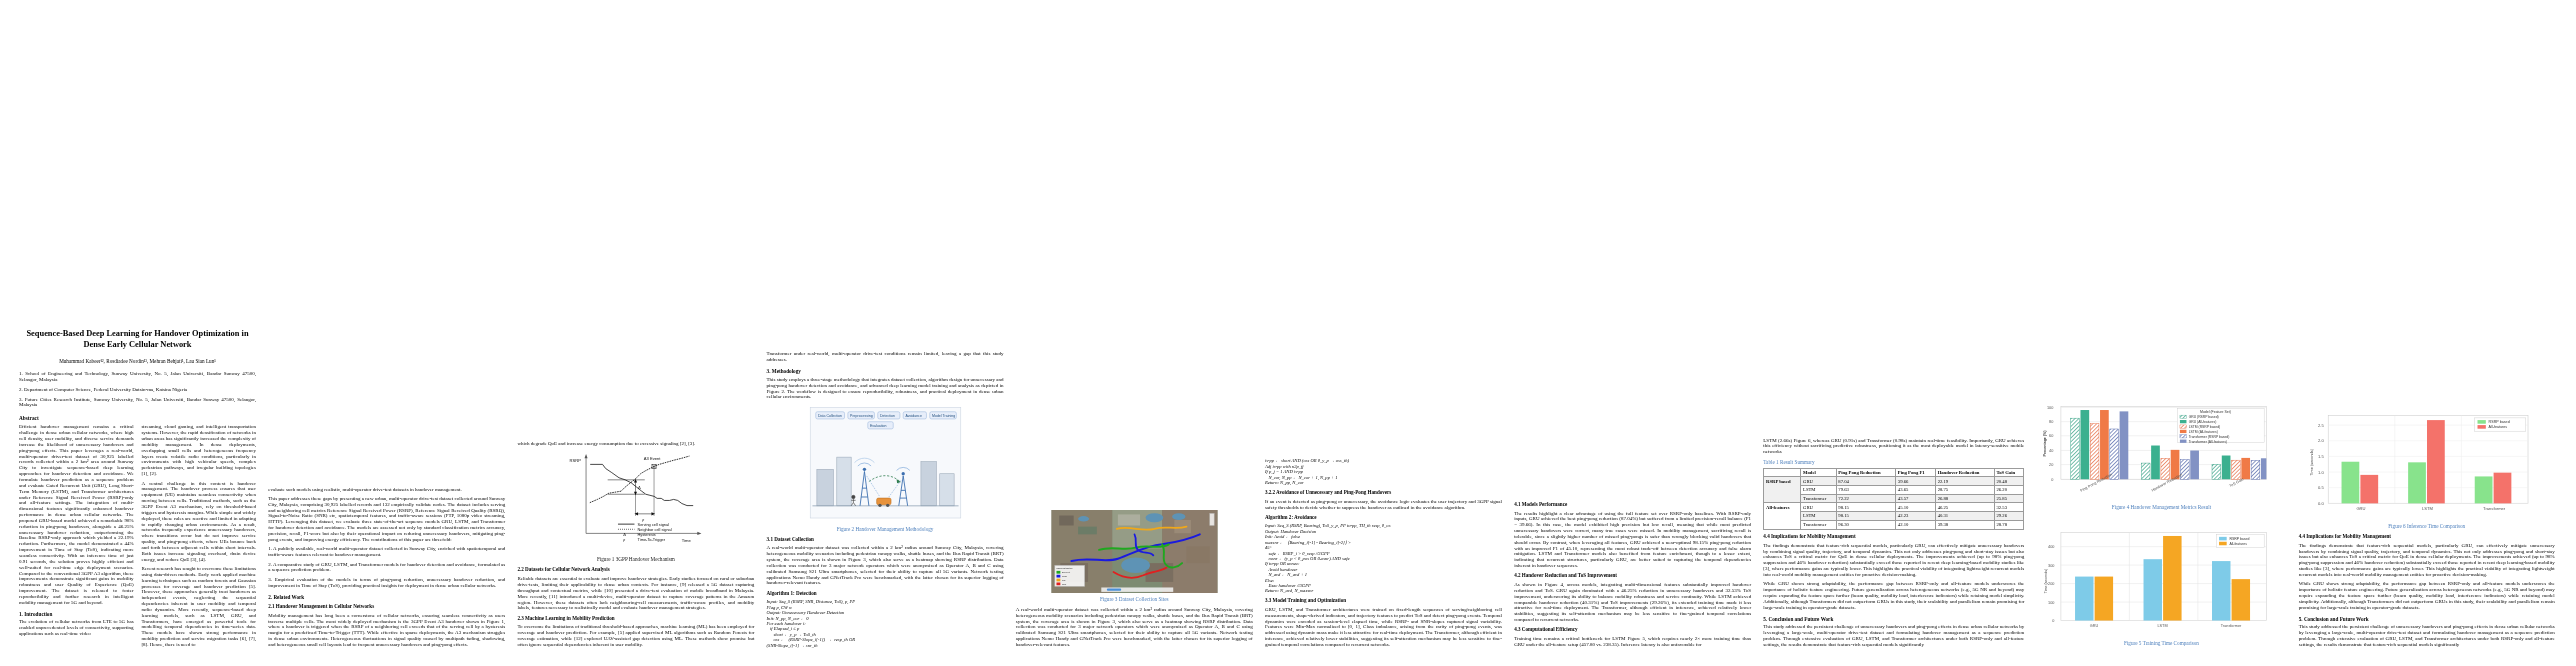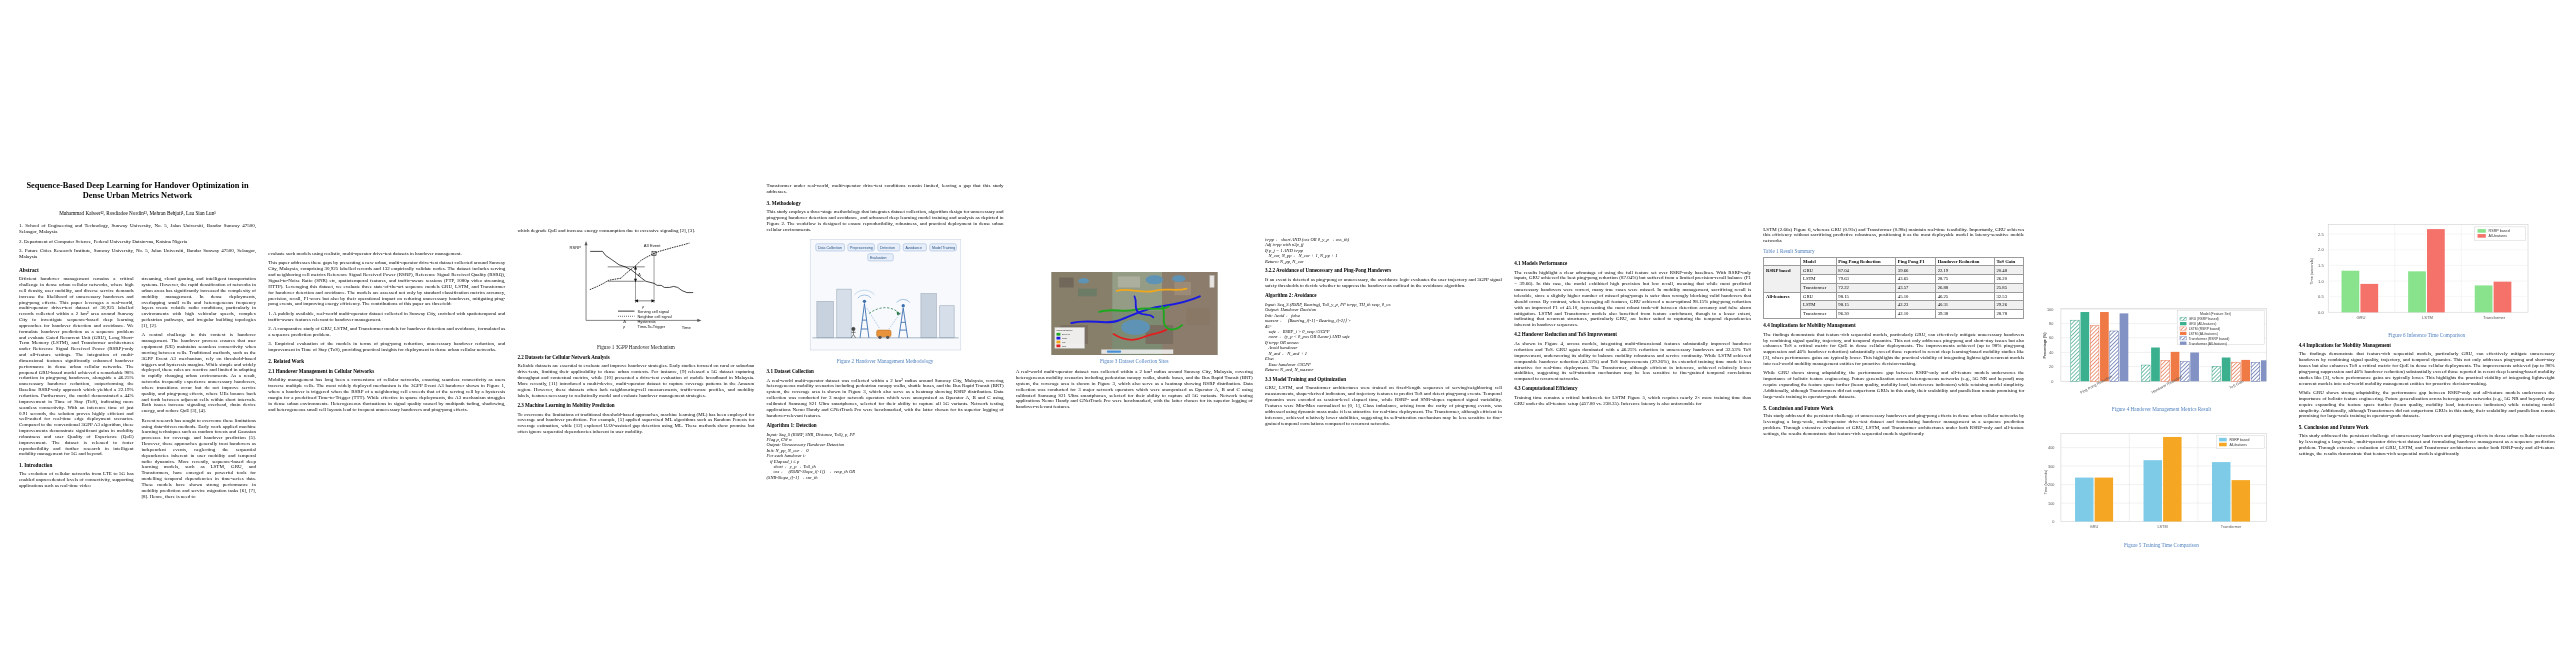--- a/index.html
+++ b/index.html
@@ -10,21 +10,21 @@
     font-family: "Liberation Serif", "DejaVu Serif", serif;
     color:#000;
     overflow:hidden;
   }
   .page {
     position:relative;
     width:2060px; height:667px;
     padding:15.6px 19px;
     display:flex;
     gap:12.2px;
-    align-items:center;
+    align-items:flex-end;
   }
   .col {
     width:237px;
     flex:0 0 237px;
     font-size:5px;
     line-height:1.17;
     text-align:justify;
     hyphens:auto;
   }
   .col.wide { width:261px; flex:0 0 261px; }
@@ -79,21 +79,21 @@
   svg { display:block; }
 </style>
 </head>
 <body>
 
 <div class="page">
 
   <div class="col">
     <h1 class="title">
       <span>Sequence-Based Deep Learning for Handover Optimization in</span><br>
-      <span>Dense Urban Metrics Network</span>
+      <span>Dense Early Cellular Network</span>
     </h1>
     <div class="authors">Muhammad Kabeer¹², Rosdiadee Nordin¹³, Mehran Behjati¹, Lau Sian Lun¹</div>
     <div class="affil">1. School of Engineering and Technology, Sunway University, No. 5, Jalan Universiti, Bandar Sunway 47500, Selangor, Malaysia</div>
     <div class="affil">2. Department of Computer Science, Federal University Dutsin-ma, Katsina Nigeria</div>
     <div class="affil">3. Future Cities Research Institute, Sunway University, No. 5, Jalan Universiti, Bandar Sunway 47500, Selangor, Malaysia</div>
     <div class="abshead">Abstract</div>
     <div class="twocolsplit">
       <div>
         <p>Efficient handover management remains a critical challenge in dense urban cellular networks, where high cell density, user mobility, and diverse service demands increase the likelihood of unnecessary handovers and ping-pong effects. This paper leverages a real-world, multi-operator driver-test dataset of 30,925 labelled records collected within a 2 km² area around Sunway City to investigate sequence-based deep learning approaches for handover detection and avoidance. We formulate handover prediction as a sequence problem and evaluate Gated Recurrent Unit (GRU), Long Short-Term Memory (LSTM), and Transformer architectures under Reference Signal Received Power (RSRP)-only and all-feature settings. The integration of multi-dimensional features significantly enhanced handover performance in dense urban cellular networks. The proposed GRU-based model achieved a remarkable 98% reduction in ping-pong handovers, alongside a 46.25% unnecessary handover reduction, outperforming the Baseline RSRP-only approach which yielded a 22.19% reduction. Furthermore, the model demonstrated a 44% improvement in Time of Stay (ToS), indicating more seamless connectivity. With an inference time of just 0.91 seconds, the solution proves highly efficient and well-suited for real-time edge deployment scenarios. Compared to the conventional 3GPP A3 algorithm, these improvements demonstrate significant gains in mobility robustness and user Quality of Experience (QoE) improvement. The dataset is released to foster reproducibility and further research in intelligent mobility management for 5G and beyond.</p>
         <h2 class="sec">1. Introduction</h2>

